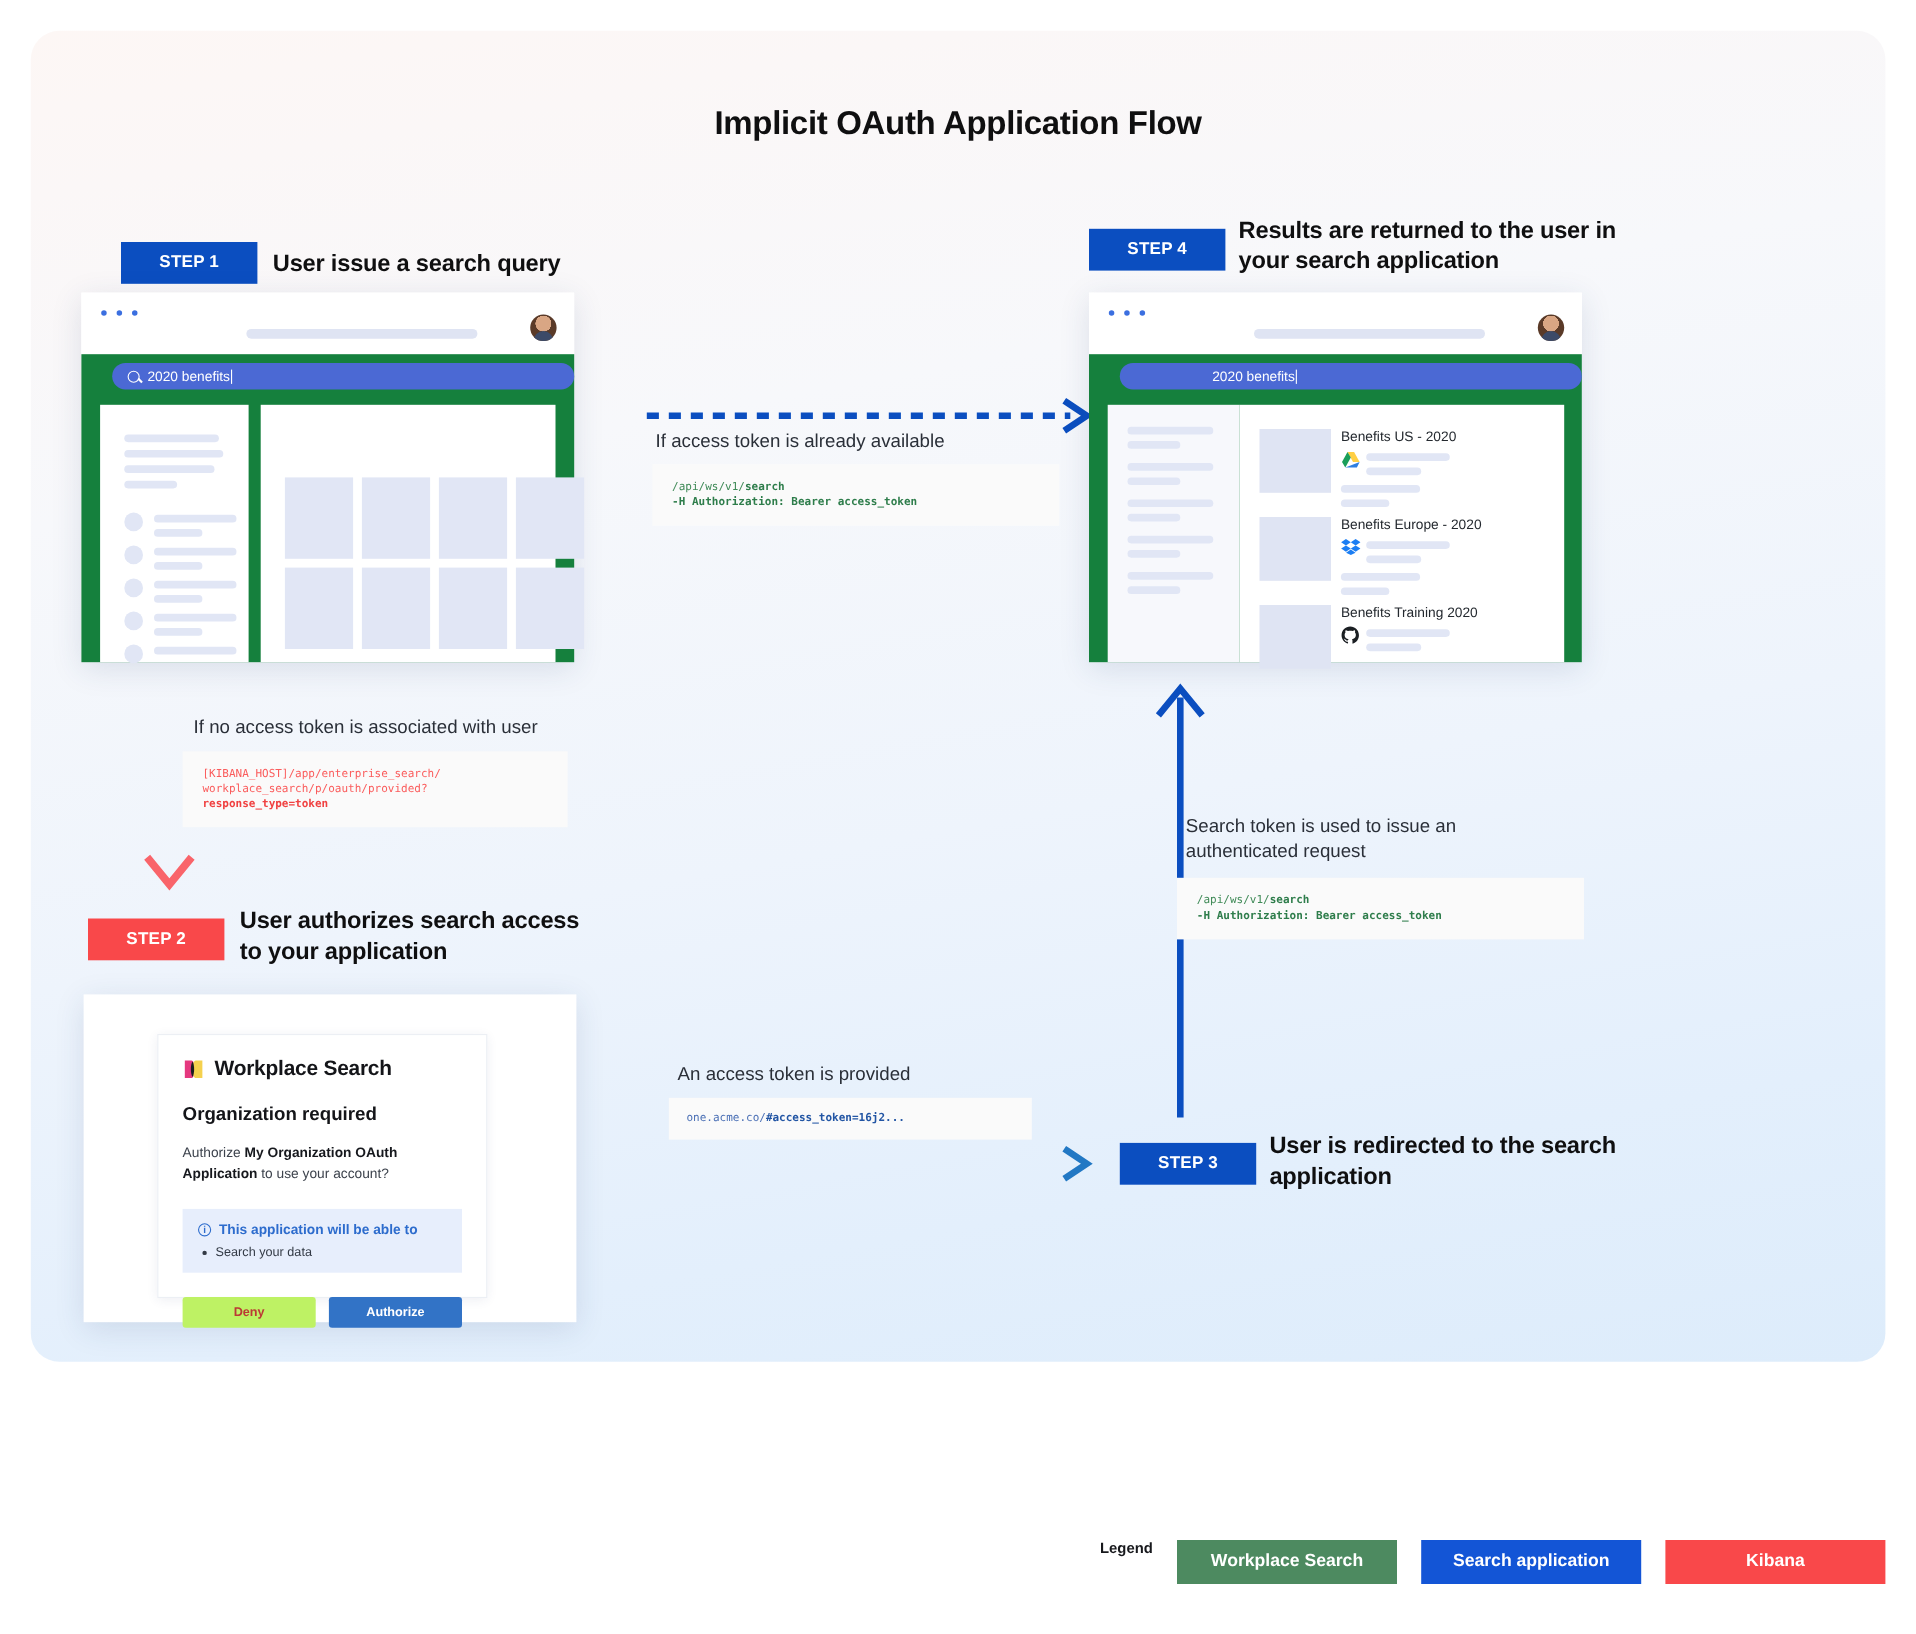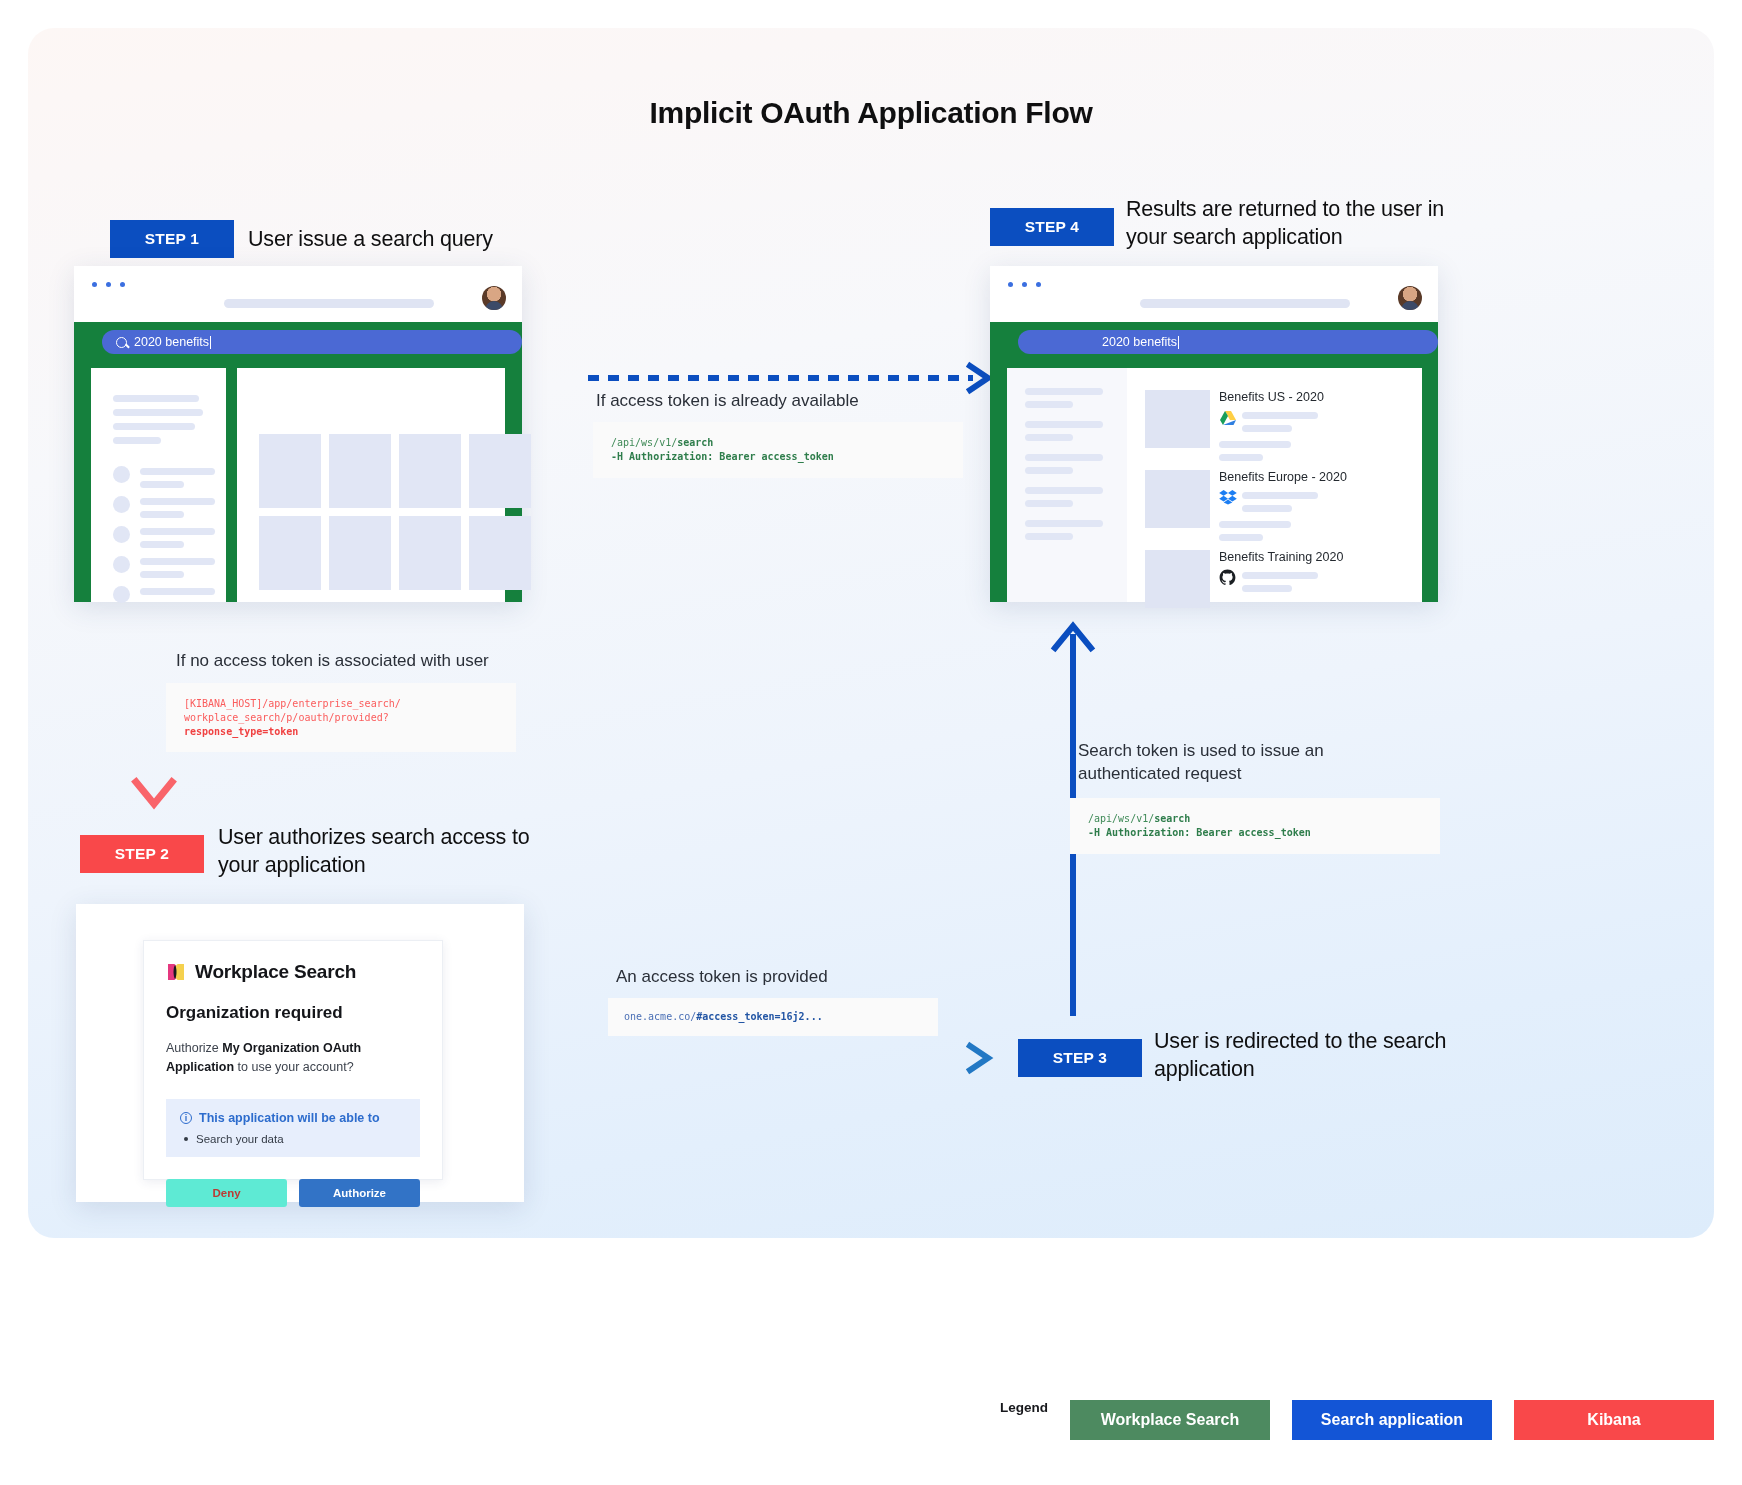--- a/index.html
+++ b/index.html
@@ -58,21 +58,21 @@
     letter-spacing: 0.2px;
     height: 38px;
     width: 124px;
   }
   .badge-blue { background: #0b4ec0; }
   .badge-red  { background: #f9484a; }
 
   .step-title {
     position: absolute;
     font-size: 21.5px;
-    font-weight: normal;
+    font-weight: bold;
     color: #0f0f10;
     line-height: 1.28;
     letter-spacing: -0.2px;
   }
 
   
   .browser {
     position: absolute;
     background: #ffffff;
     box-shadow: 0 6px 26px rgba(40,60,110,0.13);
@@ -215,21 +215,21 @@
   .callout-li::before {
     content: ""; width: 4px; height: 4px; border-radius: 50%;
     background: #333a45; flex: none;
   }
   .btn-row { display: flex; gap: 12px; margin-top: 22px; }
   .btn {
     flex: 1; height: 28px;
     display: flex; align-items: center; justify-content: center;
     border-radius: 3px; font-size: 11.5px; font-weight: bold;
   }
-  .btn-deny { background: #5eead4; color: #bb3a34; }
+  .btn-deny { background: #bef264; color: #bb3a34; }
   .btn-auth { background: #3273c6; color: #ffffff; }
 
   
   .res-thumb { position: absolute; background: #dfe4f3; }
   .res-title { position: absolute; font-size: 12.5px; color: #24292f; white-space: nowrap; }
 
   
   #legend {
     position: absolute;
     left: 0; top: 1400px;

